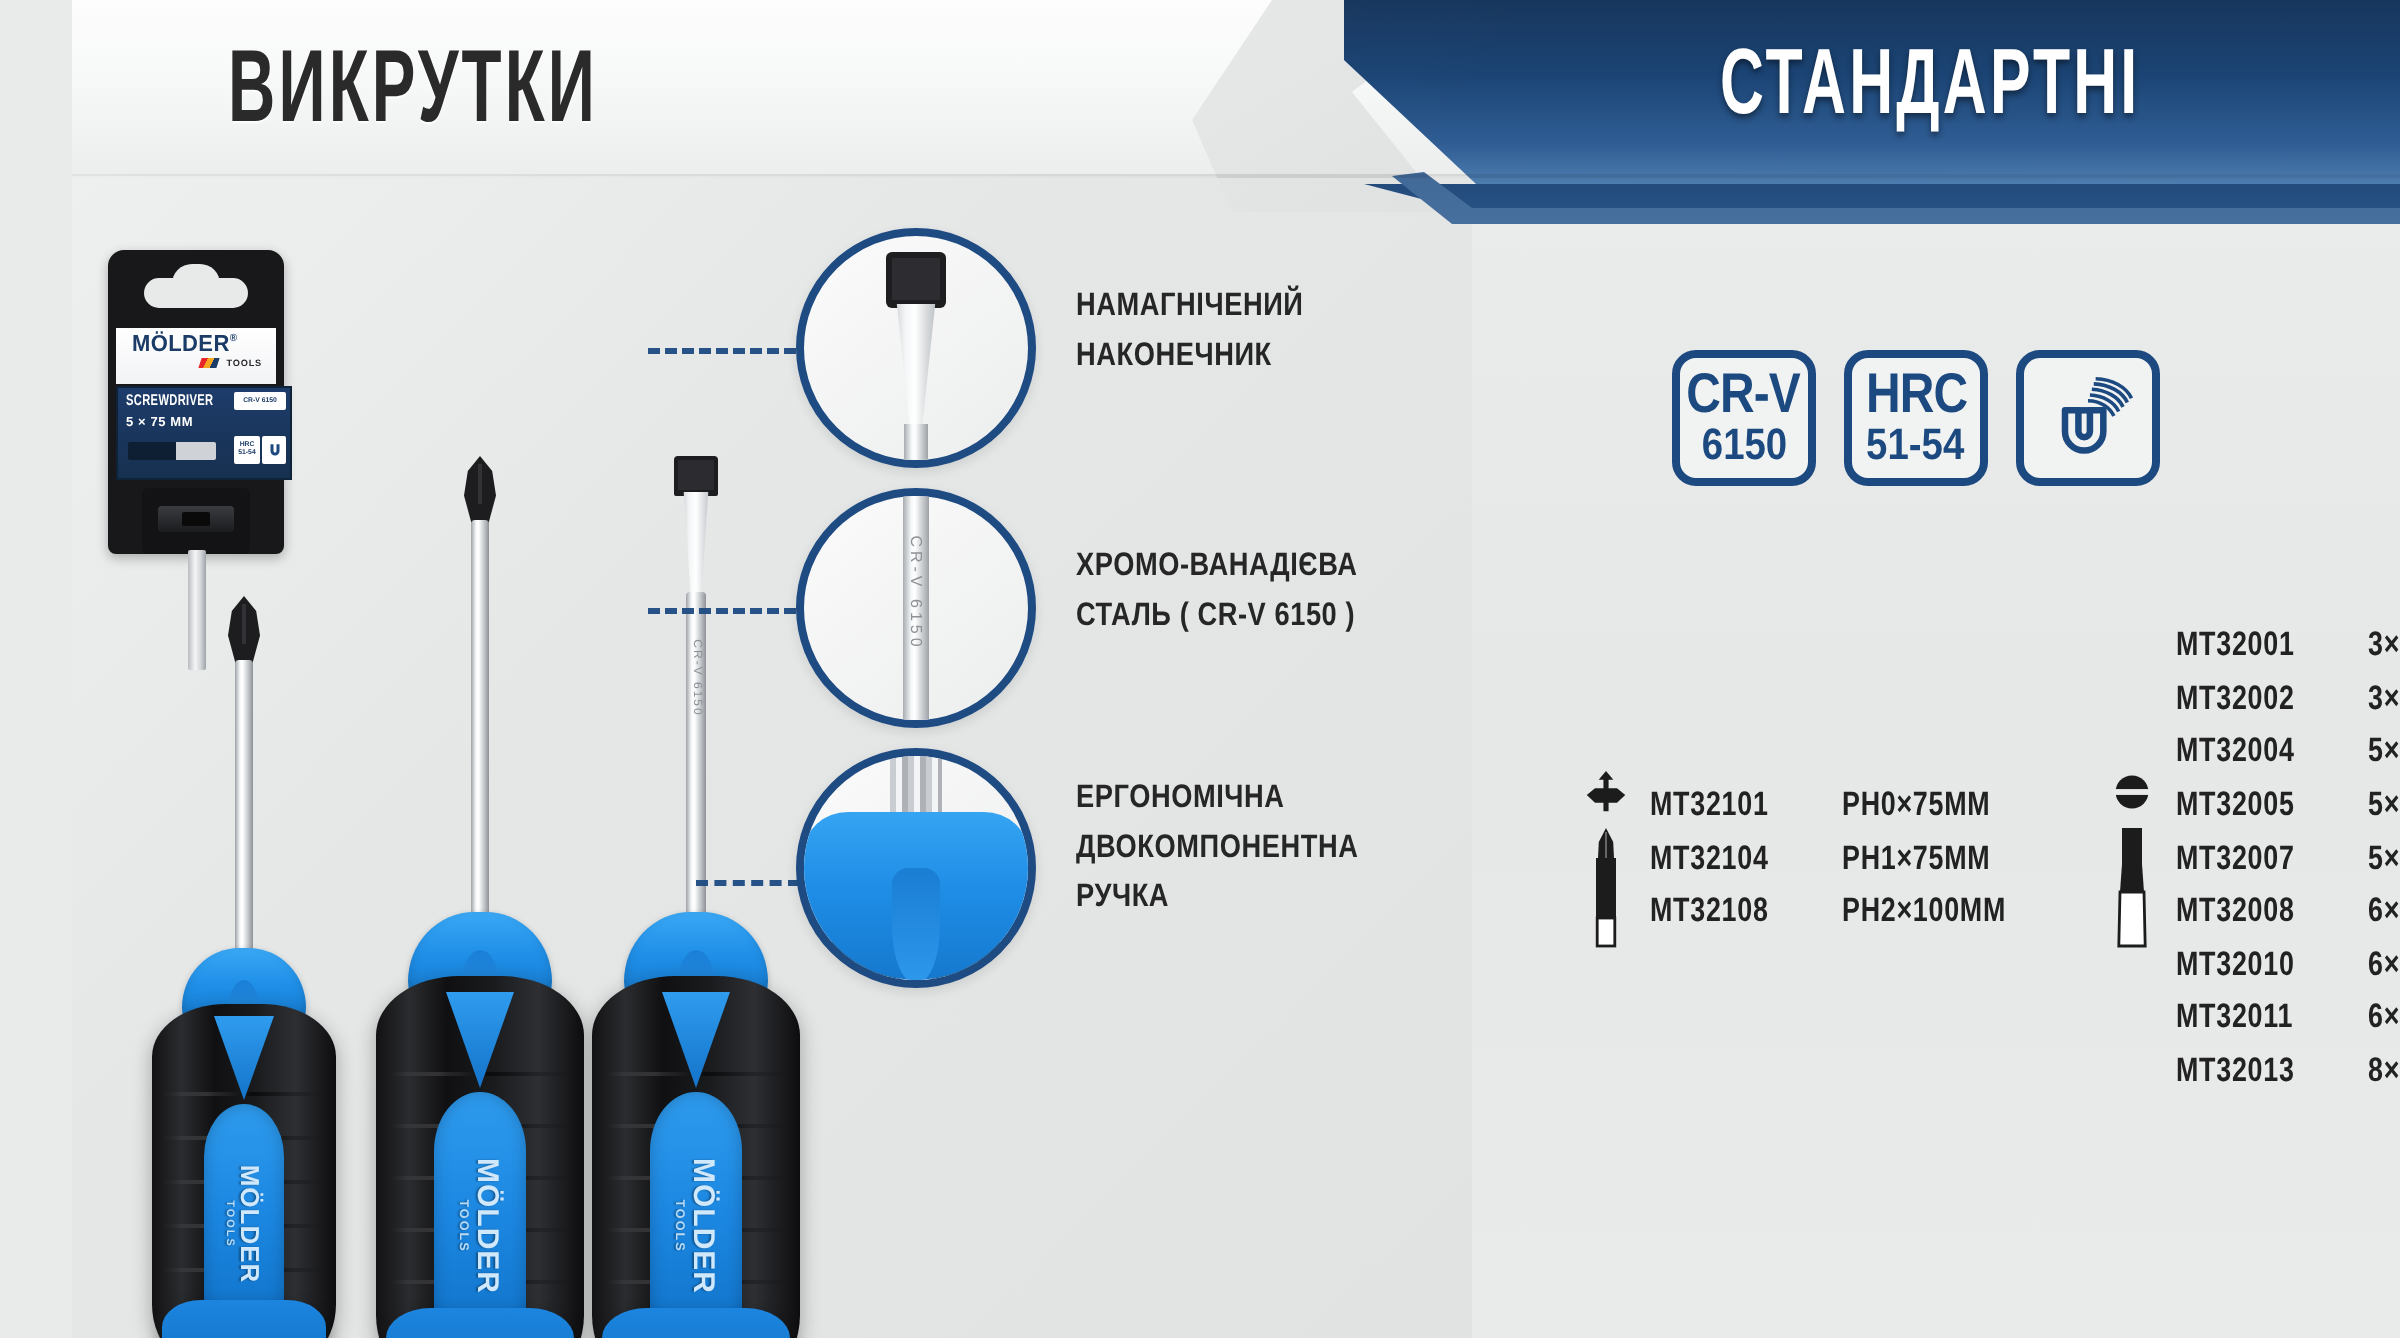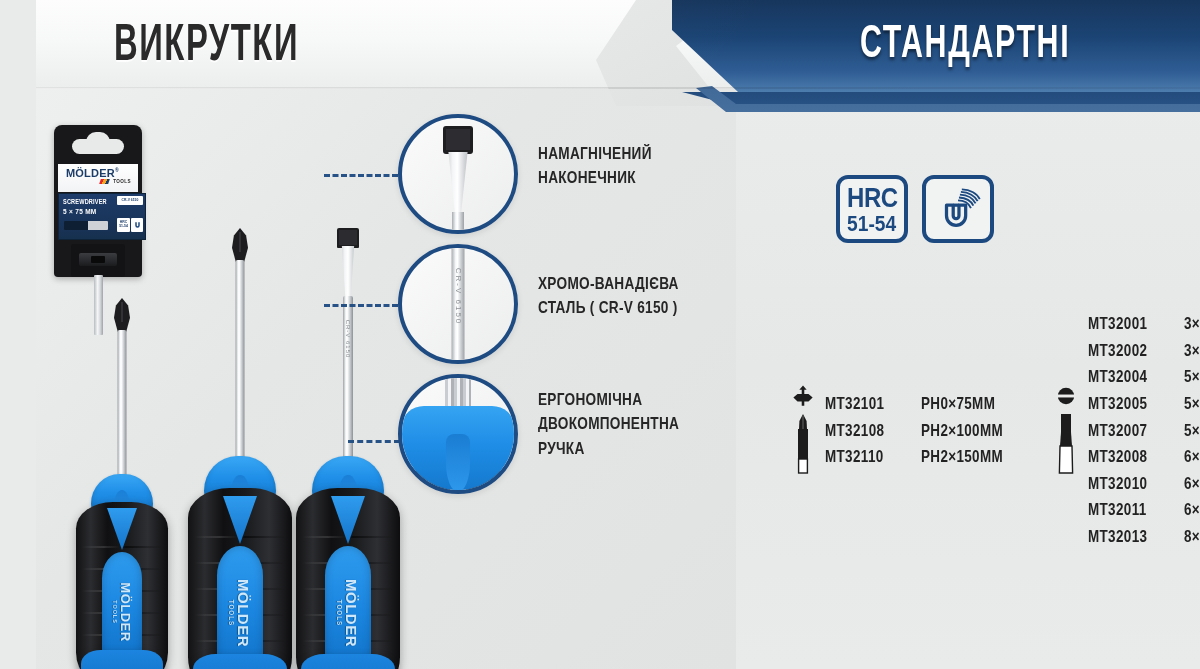--- a/index.html
+++ b/index.html
@@ -520,20 +520,24 @@
       <div>ЕРГОНОМІЧНА</div>
       <div>ДВОКОМПОНЕНТНА</div>
       <div>РУЧКА</div>
     </div>
   </div>
 
   <div class="spec-panel">
 
     <div class="badges">
       <div class="badge">
+        <div class="b1">CR-V</div>
+        <div class="b2">6150</div>
+      </div>
+      <div class="badge">
         <div class="b1">HRC</div>
         <div class="b2">51-54</div>
       </div>
       <div class="badge badge-magnet">
         <svg viewBox="0 0 48 48">
           <path d="M12 20v11a10 10 0 0 0 20 0V20h-7v11a3 3 0 0 1-6 0V20z" fill="none" stroke="#1c4a80" stroke-width="3.4" stroke-linejoin="round"></path>
           <path d="M19 20h6" stroke="#1c4a80" stroke-width="3.4"></path>
           <g stroke="#1c4a80" stroke-width="1.9" fill="none">
             <path d="M24 15c6.5 0 11.5 3.6 13.5 8"></path>
             <path d="M25 12c7 .3 12.8 3.8 15 8.6"></path>
@@ -560,26 +564,26 @@
             <rect x="5" y="32" width="10" height="14" fill="#1c1c1c"></rect>
             <rect x="5.6" y="46" width="8.8" height="14" fill="#fff" stroke="#1c1c1c" stroke-width="1.4"></rect>
           </svg>
         </div>
         <div class="code-list">
           <div class="code-row">
               <span class="code-sku">MT32101</span>
               <span class="code-size">PH0×75MM</span>
             </div>
           <div class="code-row">
+              <span class="code-sku">MT32104</span>
+              <span class="code-size">PH1×75MM</span>
+            </div>
+          <div class="code-row">
               <span class="code-sku">MT32108</span>
               <span class="code-size">PH2×100MM</span>
-            </div>
-          <div class="code-row">
-              <span class="code-sku">MT32110</span>
-              <span class="code-size">PH2×150MM</span>
             </div>
         </div>
       </div>
 
       <div class="col-gap"></div>
 
       <div class="code-group">
         <div class="bit-icon">
           <svg width="22" height="22" viewBox="0 0 24 24">
             <circle cx="12" cy="12" r="9" fill="#1c1c1c"></circle>

